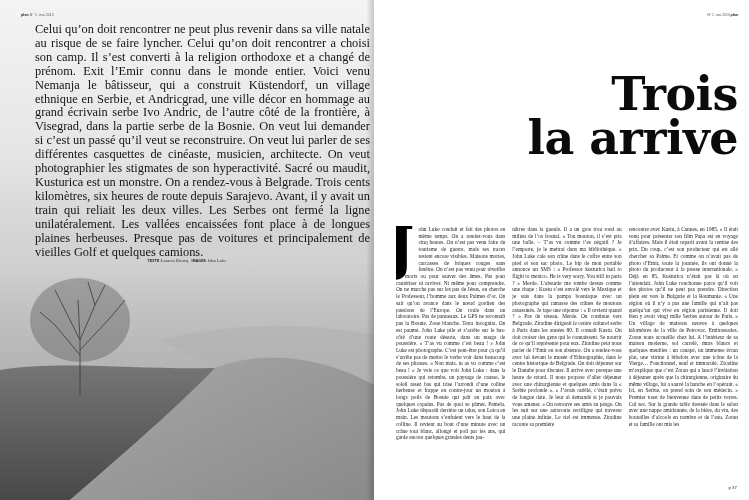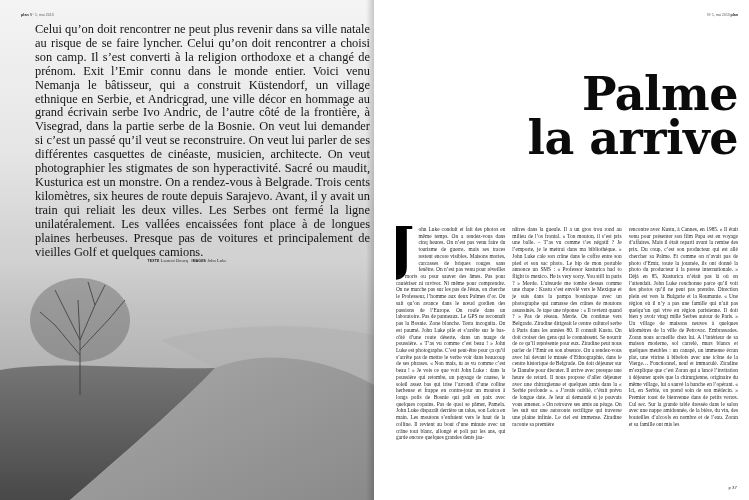--- a/index.html
+++ b/index.html
@@ -112,21 +112,21 @@
 
 <div class="gutter-shadow"></div>
 
 <div class="right-page">
   <div class="right-header">
     <span>N° 1, mai 2013</span>
     <b>plan</b>
   </div>
 
   <h1 class="title">
-    <div>Palme</div>
+    <div>Trois</div>
     <div>la arrive</div>
   </h1>
 
   <div class="body-cols">
     <div class="col">
       <span class="dropcap">J</span>
       <span>ohn Luke conduit et fait des photos en même temps. On a rendez-vous dans cinq heures. On n’est pas venu faire du tourisme de guerre, mais ses traces restent encore visibles. Maisons mortes, carcasses de briques rouges sans fenêtre. On n’est pas venu pour réveiller les morts ou pour sauver des âmes. Pas pour cautériser ni raviver. Ni même pour comprendre. On ne marche pas sur les pas de Jésus, on cherche le Professeur, l’homme aux deux Palmes d’or. On sait qu’on avance dans le nœud gordien des passions de l’Europe. On roule dans un laboratoire. Pas de panneaux. Le GPS ne reconnaît pas la Bosnie. Zone blanche. Terra incognita. On est paumé. John Luke pile et s’arrête sur le bas-côté d’une route déserte, dans un nuage de poussière. « T’as vu comme c’est beau ! » John Luke est photographe. C’est peut-être pour ça qu’il s’arrête pas de mettre le verbe voir dans beaucoup de ses phrases. « Non mais, tu as vu comme c’est beau ! » Je vois ce que voit John Luke : dans la poussière qui retombe, un paysage de causse, le soleil assez bas qui irise l’arrondi d’une colline herbeuse et frappe en contre-jour un mouton à longs poils de Bosnie qui paît en paix avec quelques copains. Pas de quoi se pâmer, Pamela. John Luke disparaît derrière un talus, son Leica en main. Les moutons s’enfuient vers le haut de la colline. Il revient au bout d’une minute avec un crâne tout blanc, allongé et poli par les ans, qui garde encore quelques grandes dents jau-</span>
     </div>
     <div class="col">
       <span>nâtres dans la gueule. Il a un gros trou rond au milieu de l’os frontal. « Ton mouton, il s’est pris une balle. – T’as vu comme t’es négatif ? Je l’emporte, je le mettrai dans ma bibliothèque. » John Luke cale son crâne dans le coffre entre son pied et son sac photo. Le bip de mon portable annonce un SMS : « Professor kusturica had to flight to mexico. He is very sorry. You still in paris ? » Merde. L’absurde me tombe dessus comme une chape : Kustu s’est envolé vers le Mexique et je suis dans la pampa bosniaque avec un photographe qui ramasse des crânes de moutons assassinés. Je tape une réponse : « Il revient quand ? » Pas de réseau. Merde. On continue vers Belgrade. Ziradine dirigeait le centre culturel serbe à Paris dans les années 80. Il connaît Kustu. On doit croiser des gens qui le connaissent. Se nourrir de ce qu’il représente pour eux. Ziradine peut nous parler de l’Emir en son absence. On a rendez-vous avec lui devant le musée d’Ethnographie, dans le centre historique de Belgrade. On doit déjeuner sur le Danube pour discuter. Il arrive avec presque une heure de retard. Il nous propose d’aller déjeuner avec une chirurgienne et quelques amis dans la « Serbie profonde ». « J’avais oublié, c’était prévu de longue date. Je leur ai demandé si je pouvais vous amener. » On retrouve ses amis au péage. On les suit sur une autoroute rectiligne qui traverse une plaine infinie. Le ciel est immense. Ziradine raconte sa première</span>

